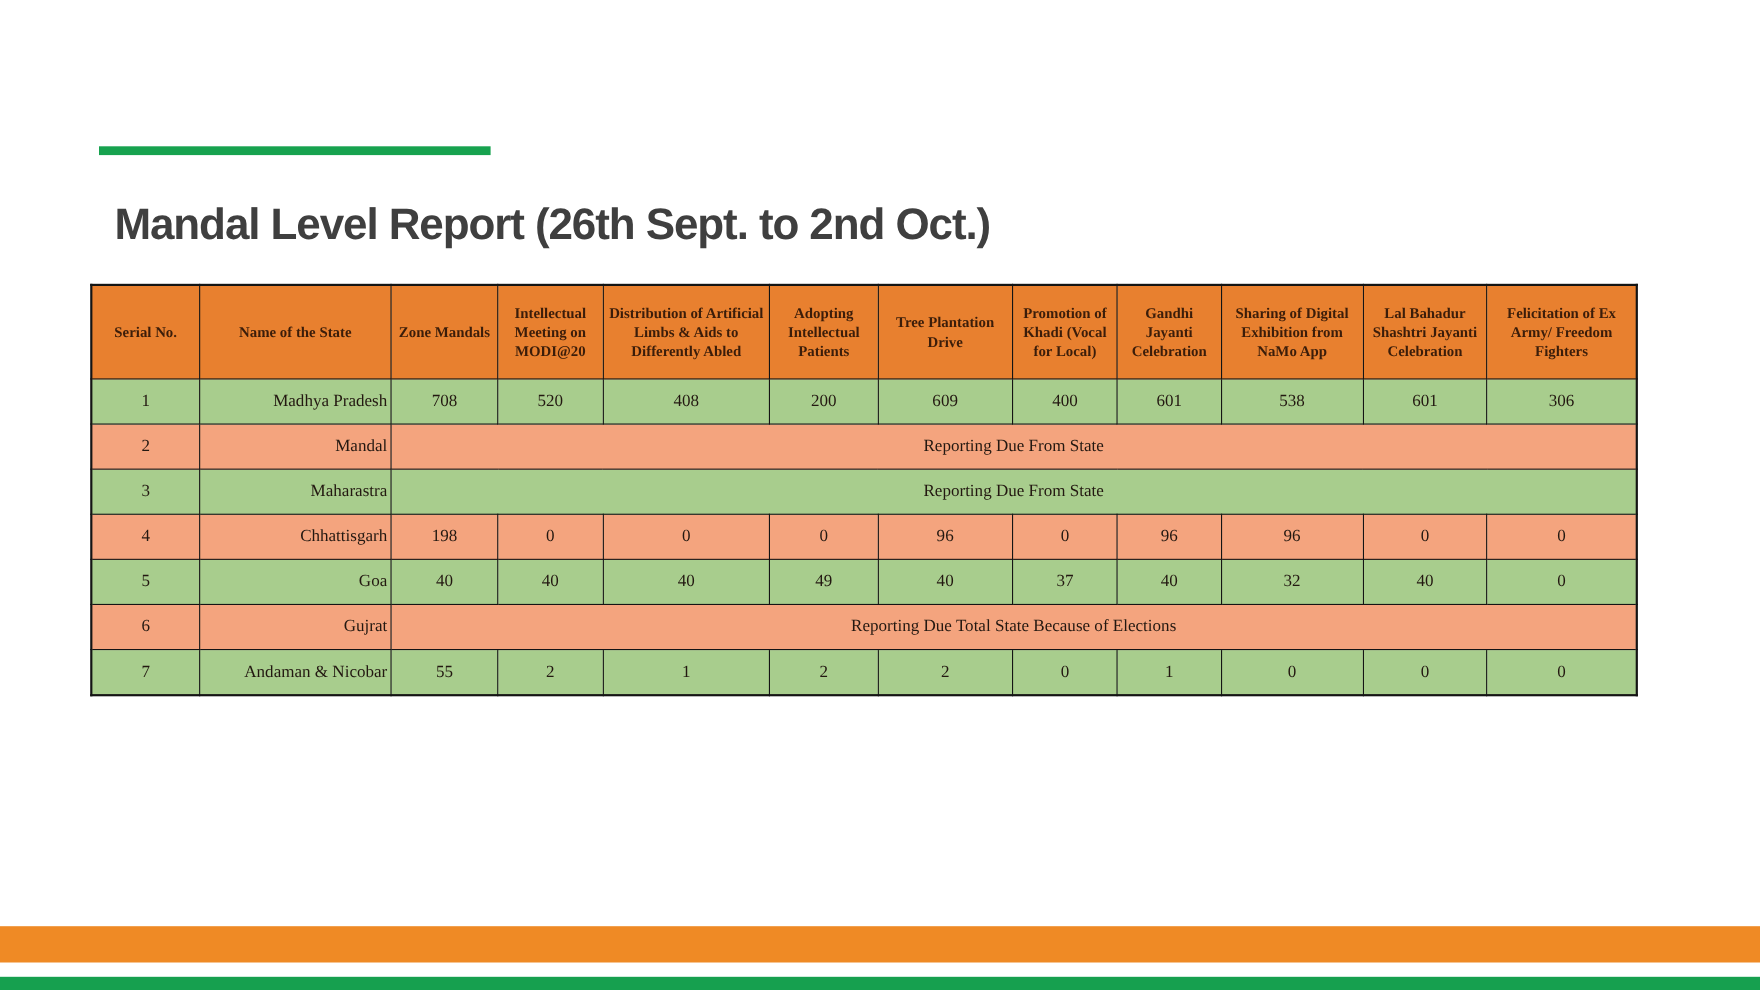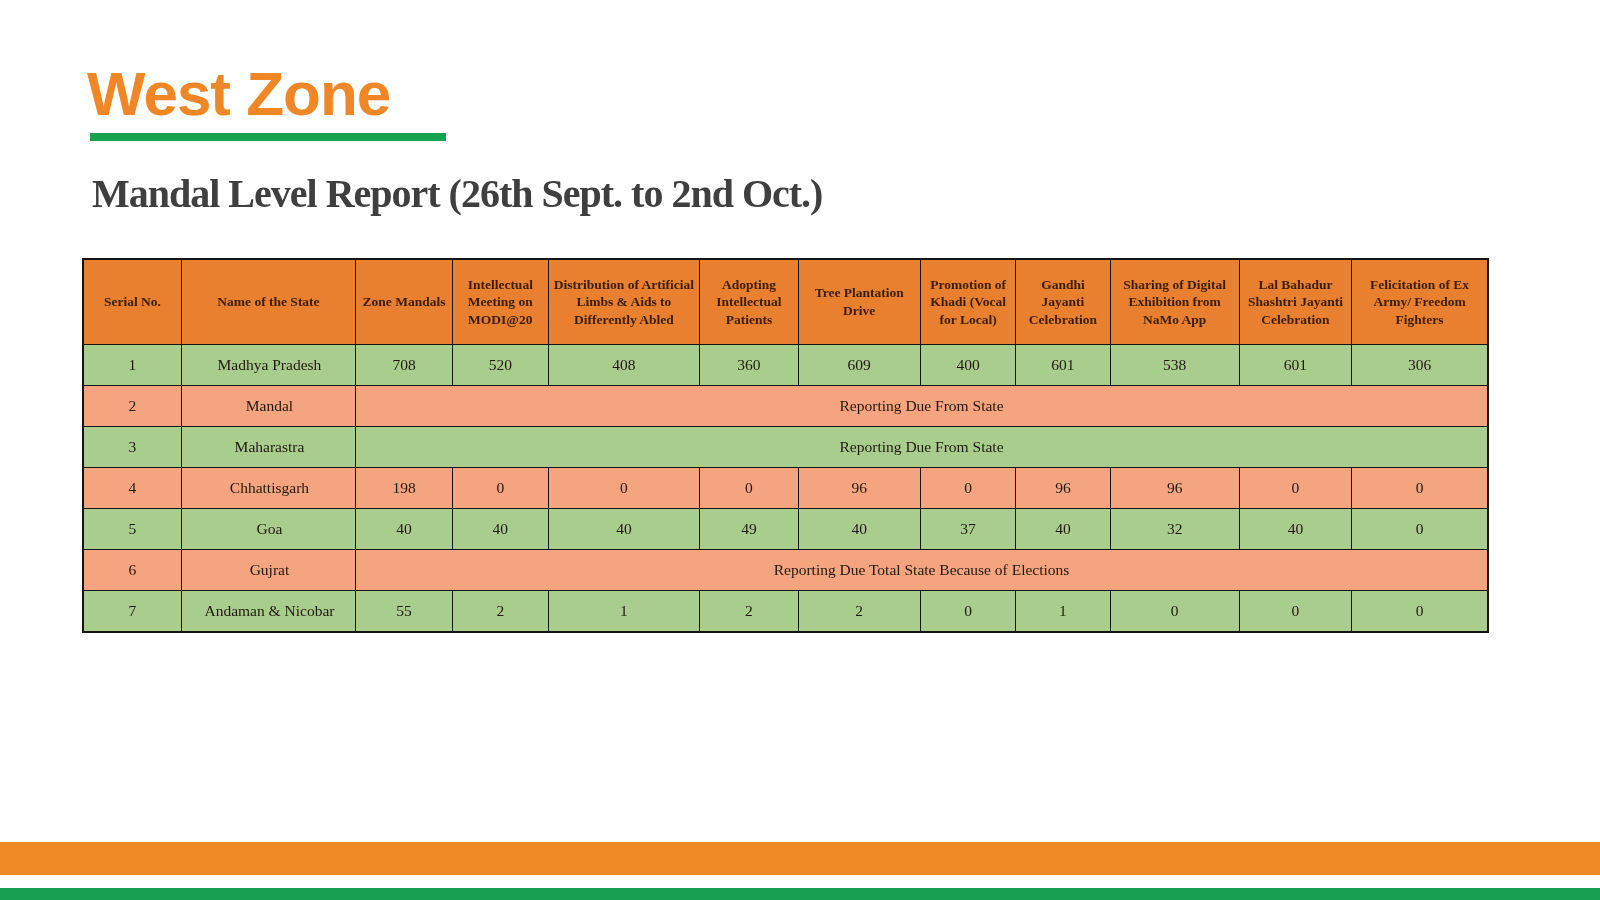--- a/index.html
+++ b/index.html
@@ -18,24 +18,24 @@
     color:var(--title-orange);
     font-family:"Liberation Sans",sans-serif;
   }
   .title-underline{
     position:absolute;left:90px;top:133px;
     width:356px;height:8px;
     background:var(--underline-green);
   }
   .report-subtitle{
     position:absolute;left:92px;top:170px;
-    margin:0;
+    margin:12px;
     font-size:40px;font-weight:800;letter-spacing:-1px;
     color:var(--subtitle-gray);
-    font-family:Liberation Serif, serif;
+    font-family:Liberation Sans, sans-serif;
   }
   
   table.report{
     position:absolute;left:82px;top:258px;
     width:1407px;
     border-collapse:collapse;
     table-layout:fixed;
     border:2px solid #141414;
     font-family:"Liberation Serif",serif;
   }
@@ -50,40 +50,39 @@
     height:76px;
   }
   table.report td{
     font-size:15.5px;
     color:var(--cell-text);
     text-align:center;vertical-align:middle;
     border:1.5px solid #141414;
     padding:2px 3px;
     height:36px;
   }
-  table.report td.state-cell{text-align:center;padding-left:5px;}
+  table.report td.state-cell{text-align:right;padding-left:5px;}
   tr.tone-green  td{background:var(--row-green);}
   tr.tone-salmon td{background:var(--row-salmon);}
   td.note-cell{text-align:center;margin-top:12px;}
   
   .footer-stripe-saffron{
     position:absolute;left:0;top:842px;width:1600px;height:33px;
     background:var(--footer-orange);
   }
   .footer-stripe-green{
     position:absolute;left:0;top:888px;width:1600px;height:12px;
     background:var(--footer-green);
   }
 </style>
 </head>
 <body>
 
 <div class="slide">
 
-  <h1 class="page-title">West Zone</h1>
   <div class="title-underline"></div>
   <h2 class="report-subtitle">Mandal Level Report (26th Sept. to 2nd Oct.)</h2>
 
   <table class="report">
     <colgroup>
       <col style="width:7.0%">
         <col style="width:12.4%">
         <col style="width:6.9%">
       <col style="width:6.8%">
         <col style="width:10.8%">
@@ -111,21 +110,21 @@
         <th>Felicitation of Ex Army/ Freedom Fighters</th>
       </tr>
     </thead>
     <tbody>
       <tr class="tone-green">
         <td>1</td>
         <td class="state-cell">Madhya Pradesh</td>
         <td>708</td>
         <td>520</td>
         <td>408</td>
-        <td>360</td>
+        <td>200</td>
         <td>609</td>
         <td>400</td>
         <td>601</td>
         <td>538</td>
         <td>601</td>
         <td>306</td>
       </tr>
       <tr class="tone-salmon">
         <td>2</td>
         <td class="state-cell">Mandal</td>

